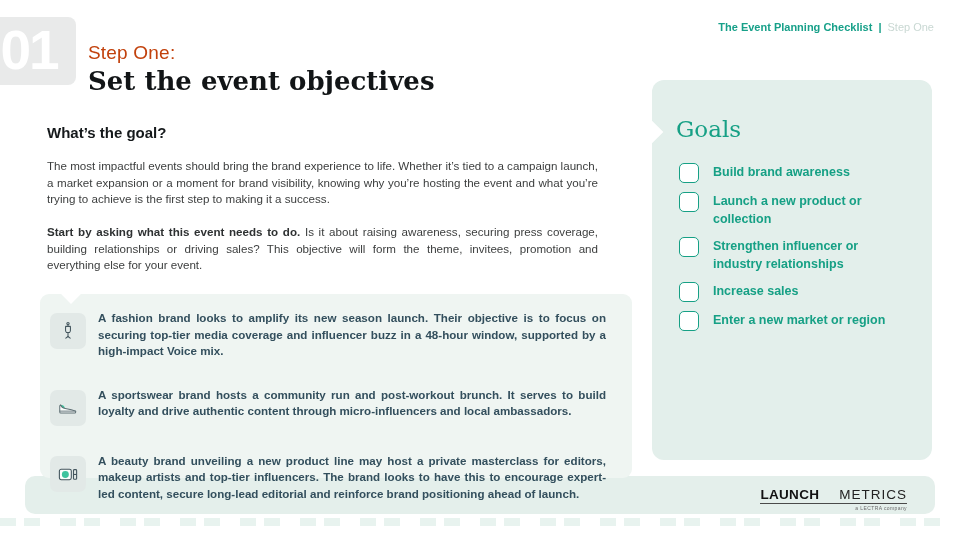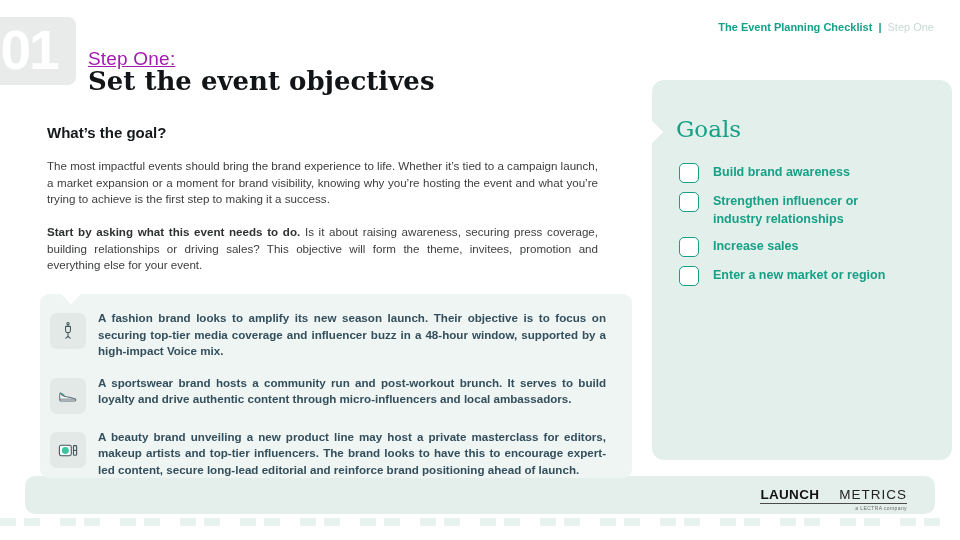--- a/index.html
+++ b/index.html
@@ -17,23 +17,22 @@
   }
 
   
   .header-right { position:absolute; top:21px; right:26px; font-size:11px; }
   .hr-teal  { color:#17a089; font-weight:bold; }
   .hr-sep   { color:#17a089; font-weight:bold; margin:0 3px; }
   .hr-muted { color:#c9d8d3; }
 
   
   .kicker {
-    position:absolute; left:88px; top:48px; font-size:19px; color:#a21caf;
+    position:absolute; left:88px; top:42px; font-size:19px; color:#c2410c;
     letter-spacing:0.2px;
-    text-decoration:underline;
   }
   .heading {
     position:absolute; left:88px; top:66px; font-family:"DejaVu Serif", serif;
     font-weight:bold; font-size:26px; color:#121517;text-align:center;
   }
 
   
   .section-heading {
     position:absolute; left:47px; top:124px; font-size:15px; font-weight:bold;
     color:#15191b;
@@ -50,37 +49,37 @@
   .example-card {
     position:absolute; left:40px; top:294px; width:592px; height:184px;
     background:#eff5f2; border-radius:9px; z-index:2;
   }
   .example-notch {
     position:absolute; left:24px; top:-7px; width:14px; height:14px;
     background:#ffffff; transform:rotate(45deg);
   }
   .example-rows {
     position:absolute; left:10px; top:16px; right:26px;
-    display:flex; flex-direction:column; gap:15px;align-items:flex-end;
+    display:flex; flex-direction:column; gap:27px;align-items:flex-end;
   }
   .example-row { display:flex; align-items:flex-start; }
   .icon-tile {
     width:36px; height:36px; background:#e2e9e7; border-radius:7px;
     display:flex; align-items:center; justify-content:center;
     flex:0 0 36px; margin-right:12px; margin-top:3px;
   }
   .example-text {
     font-size:11.6px; line-height:16.6px; font-weight:bold; color:#334f5d;
     text-align:justify;
   }
 
   
   .goals-card {
     position:absolute; left:652px; top:80px; width:280px; height:380px;
-    background:#e3efeb; border-radius:12px; z-index:1;padding-left:20px;
+    background:#e3efeb; border-radius:12px; z-index:1;
   }
   .goals-notch {
     position:absolute; left:-8px; top:44px; width:16px; height:16px;
     background:#ffffff; transform:rotate(45deg);
   }
   .goals-heading {
     position:absolute; left:24px; top:36px; font-family:"DejaVu Serif", serif;
     font-size:23px; color:#16a085;
   }
   .goals-list {
@@ -190,20 +189,24 @@
   <div class="goals-card">
     <div class="goals-notch"></div>
     <div class="goals-heading">Goals</div>
     <div class="goals-list">
 
       <div class="goal-item">
         <span class="goal-checkbox"></span>
         <span class="goal-label">Build brand awareness</span>
       </div>
 
+      <div class="goal-item">
+        <span class="goal-checkbox"></span>
+        <span class="goal-label">Launch a new product or collection</span>
+      </div>
 
       <div class="goal-item">
         <span class="goal-checkbox"></span>
         <span class="goal-label">Strengthen influencer or industry relationships</span>
       </div>
 
 
       <div class="goal-item">
         <span class="goal-checkbox"></span>
         <span class="goal-label">Increase sales</span>

